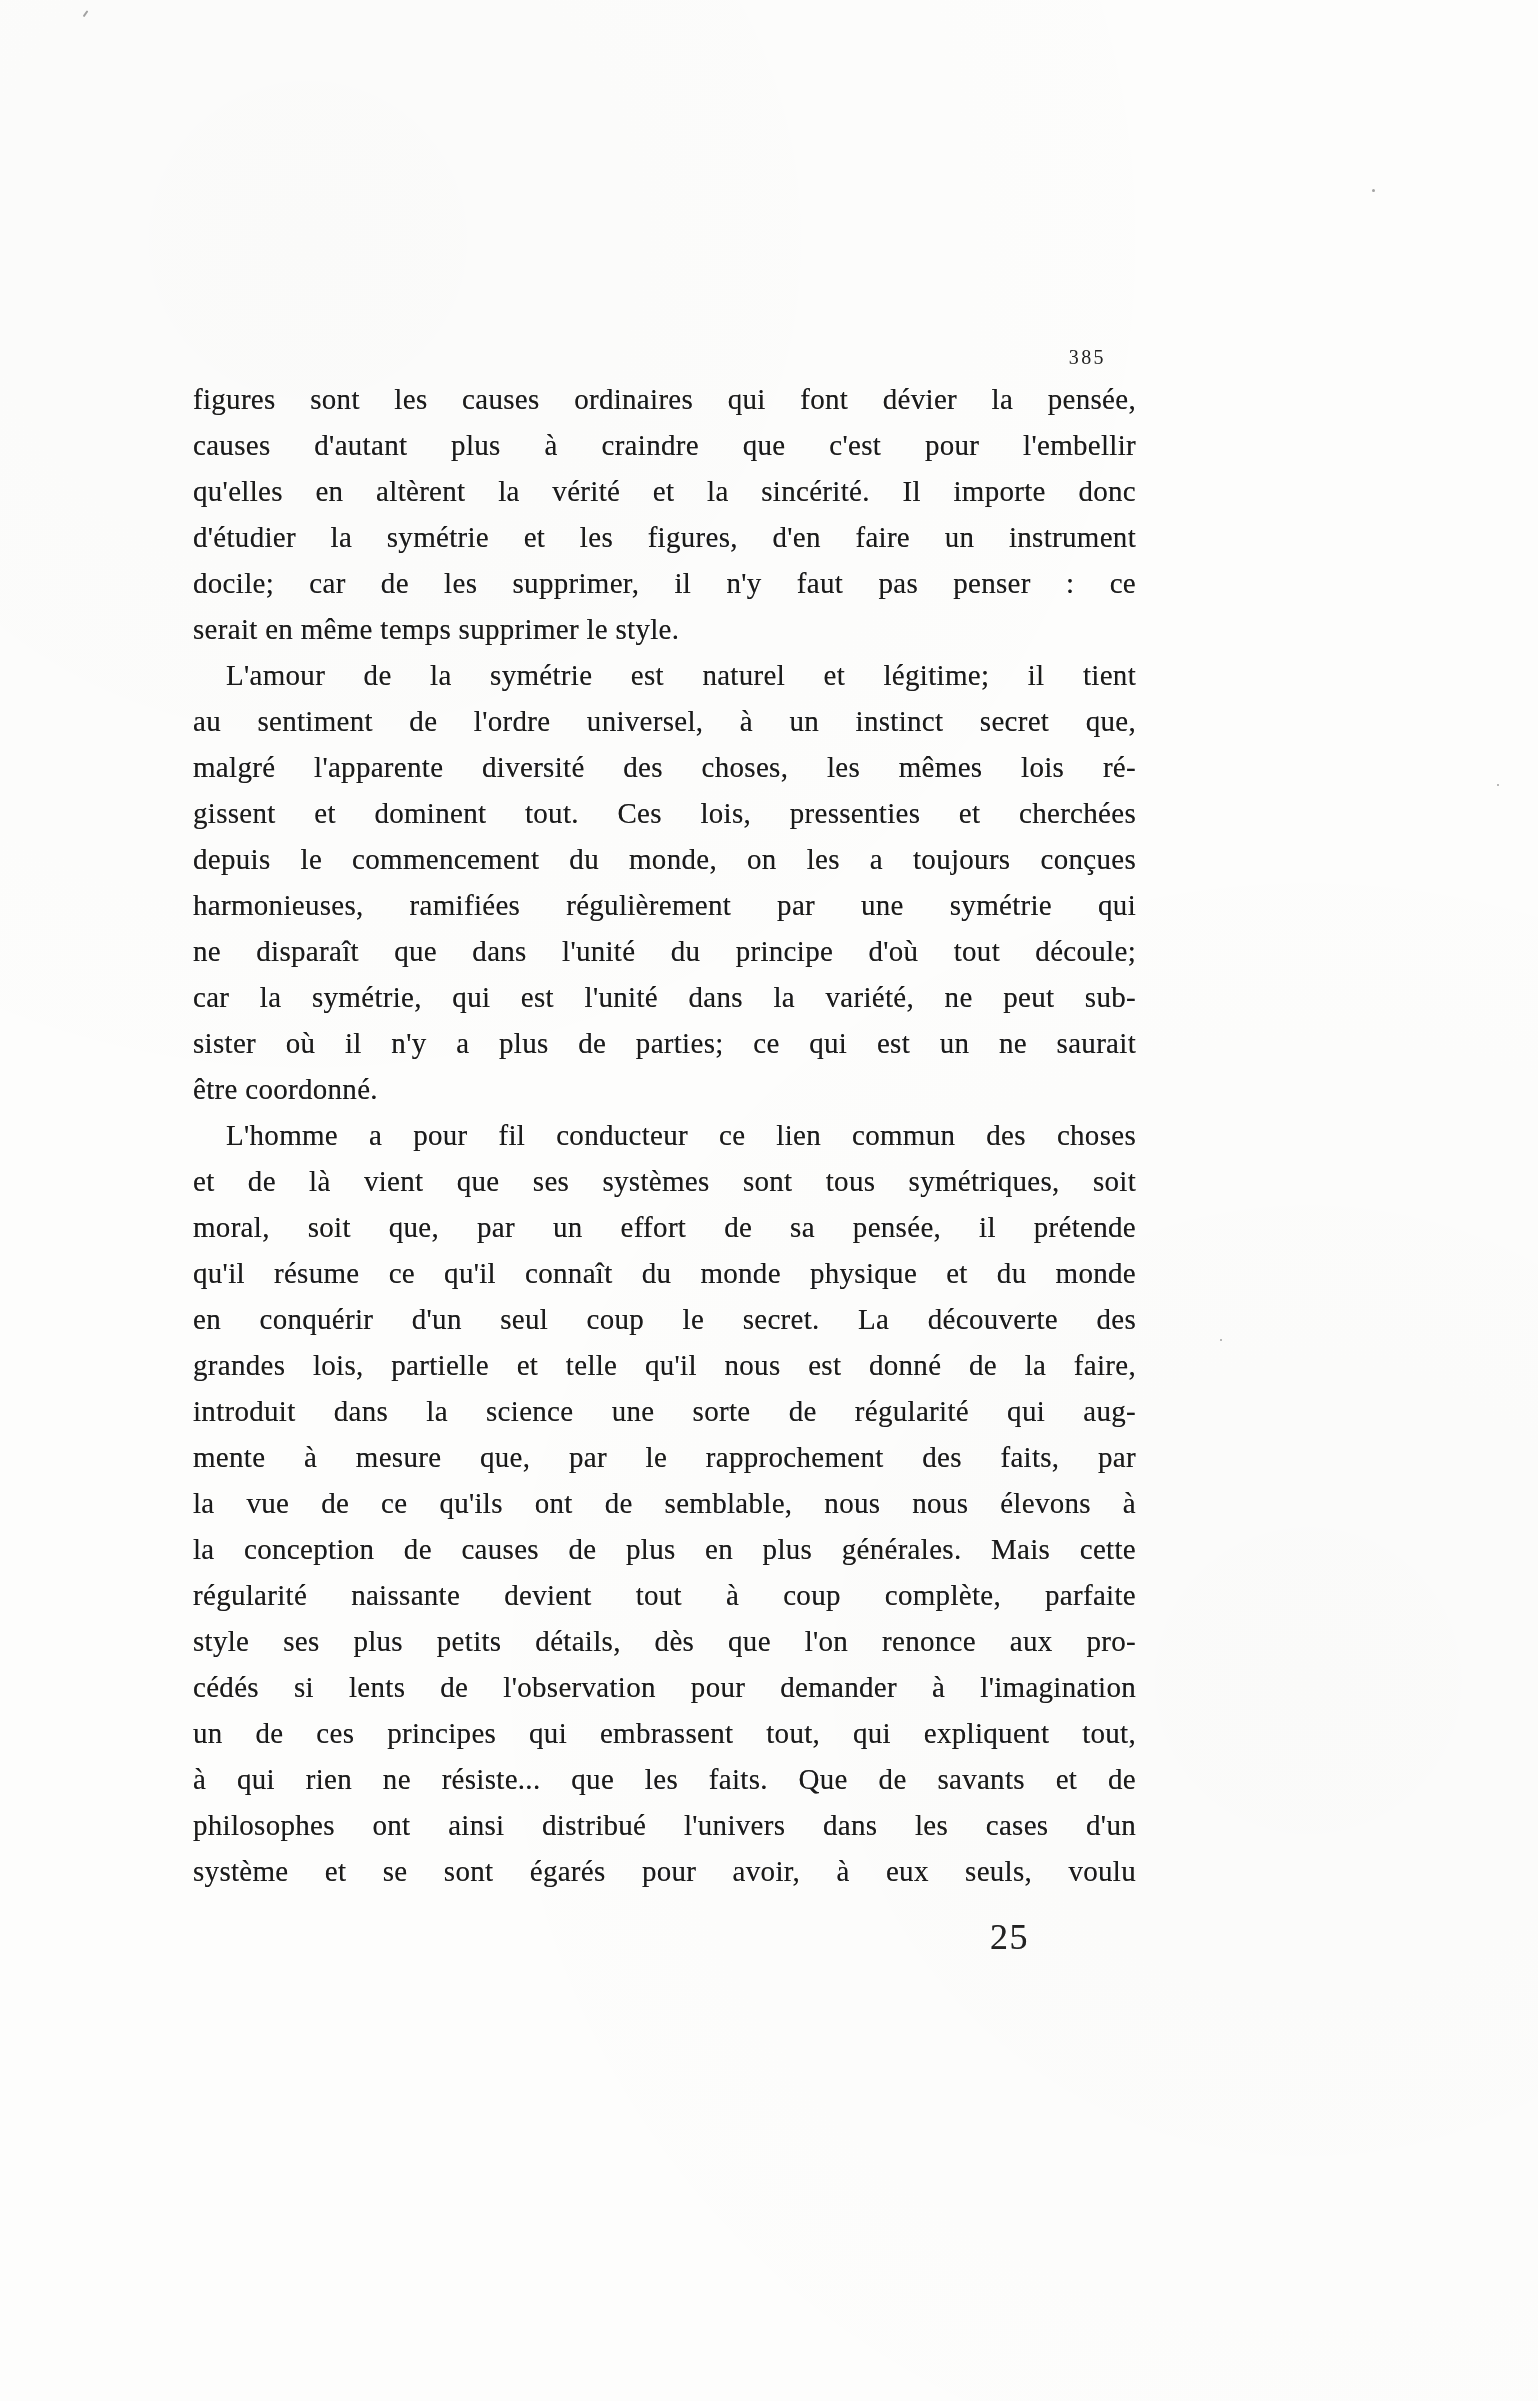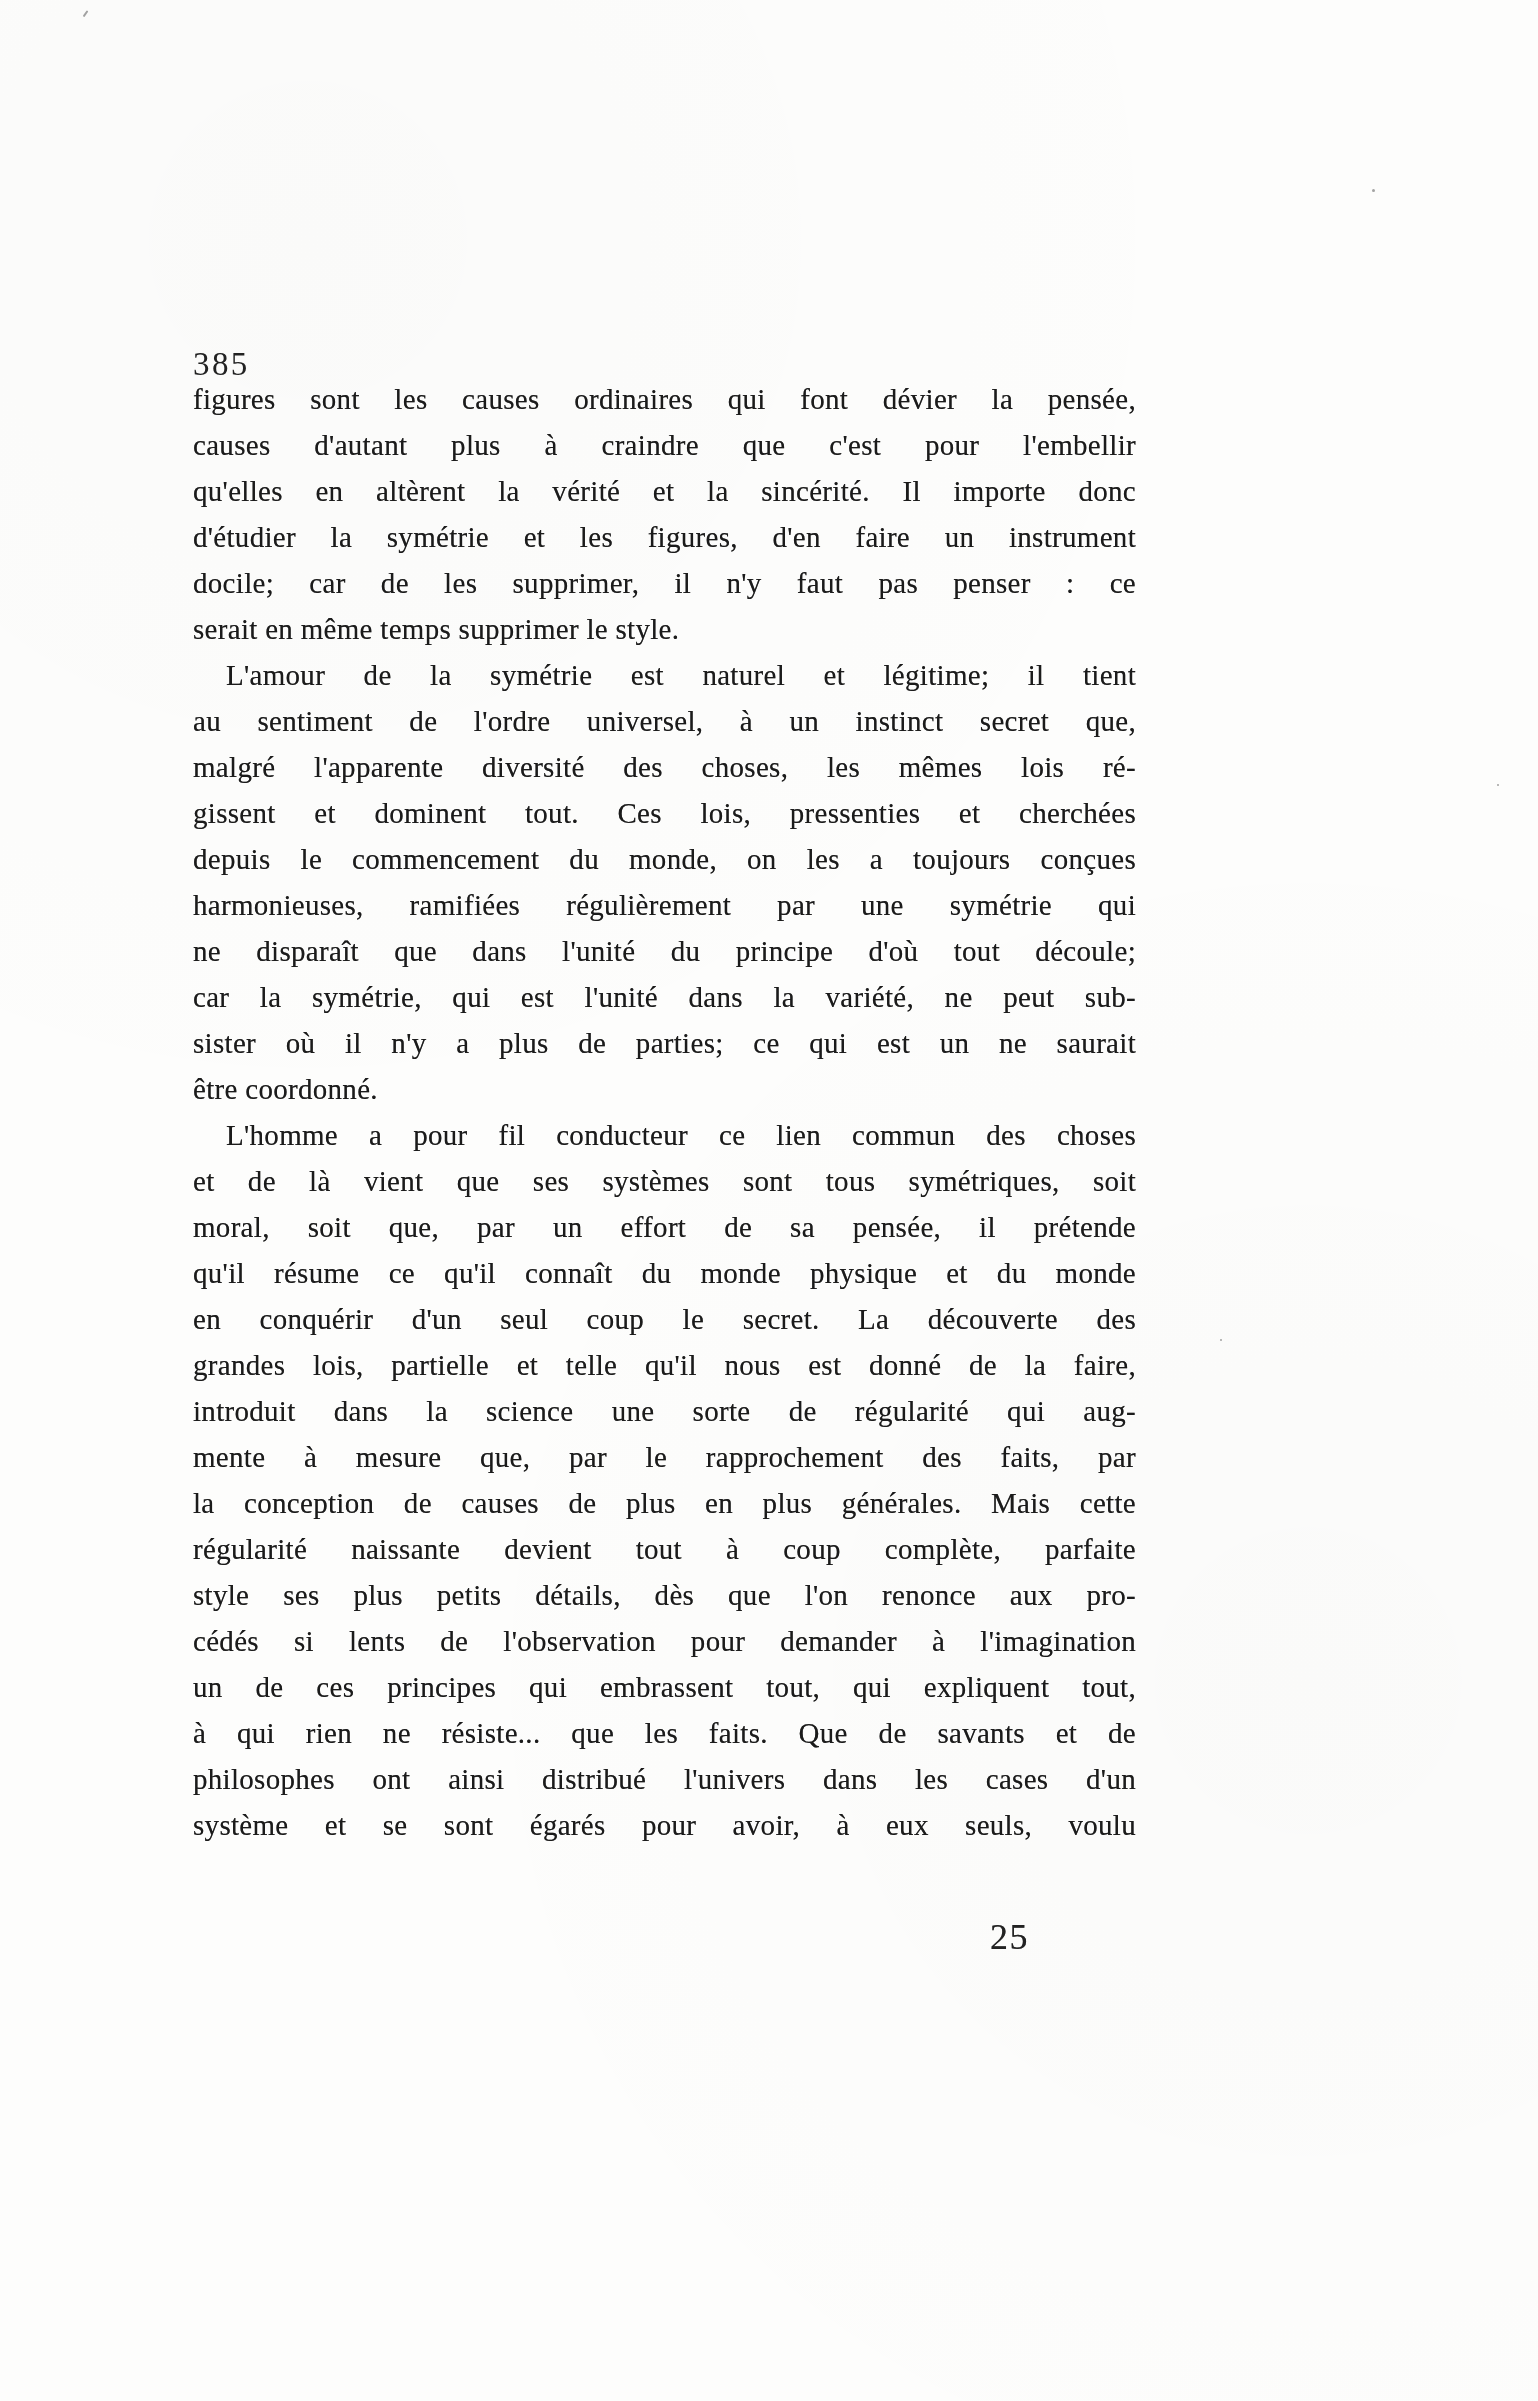--- a/index.html
+++ b/index.html
@@ -21,22 +21,22 @@
     background:
       radial-gradient(circle at 20% 10%, rgba(0,0,0,0.012), transparent 40%),
       radial-gradient(circle at 85% 70%, rgba(0,0,0,0.012), transparent 45%),
       #fdfdfc;
   }
   .page-number {
     position: absolute;
     left: 193px;
     top: 346px;
     width: 913px;
-    text-align: left;
-    font-size: 33px;
+    text-align: right;
+    font-size: 20px;
     letter-spacing: 2.4px;
     color: #222;
   }
   .text-block {
     position: absolute;
     left: 193px;
     top: 376px;
     width: 943px;
   }
   .line {
@@ -103,20 +103,21 @@
     <div class="line">sister où il n'y a plus de parties; ce qui est un ne saurait</div>
     <div class="line parend">être coordonné.</div>
     <div class="line indent">L'homme a pour fil conducteur ce lien commun des choses</div>
     <div class="line">et de là vient que ses systèmes sont tous symétriques, soit</div>
     <div class="line">moral, soit que, par un effort de sa pensée, il prétende</div>
     <div class="line">qu'il résume ce qu'il connaît du monde physique et du monde</div>
     <div class="line">en conquérir d'un seul coup le secret. La découverte des</div>
     <div class="line">grandes lois, partielle et telle qu'il nous est donné de la faire,</div>
     <div class="line">introduit dans la science une sorte de régularité qui aug-</div>
     <div class="line">mente à mesure que, par le rapprochement des faits, par</div>
+    <div class="line">la vue de ce qu'ils ont de semblable, nous nous élevons à</div>
     <div class="line">la conception de causes de plus en plus générales. Mais cette</div>
     <div class="line">régularité naissante devient tout à coup complète, parfaite</div>
     <div class="line">style ses plus petits détails, dès que l'on renonce aux pro-</div>
     <div class="line">cédés si lents de l'observation pour demander à l'imagination</div>
     <div class="line">un de ces principes qui embrassent tout, qui expliquent tout,</div>
     <div class="line">à qui rien ne résiste... que les faits. Que de savants et de</div>
     <div class="line">philosophes ont ainsi distribué l'univers dans les cases d'un</div>
     <div class="line">système et se sont égarés pour avoir, à eux seuls, voulu</div>
   </div>
 

